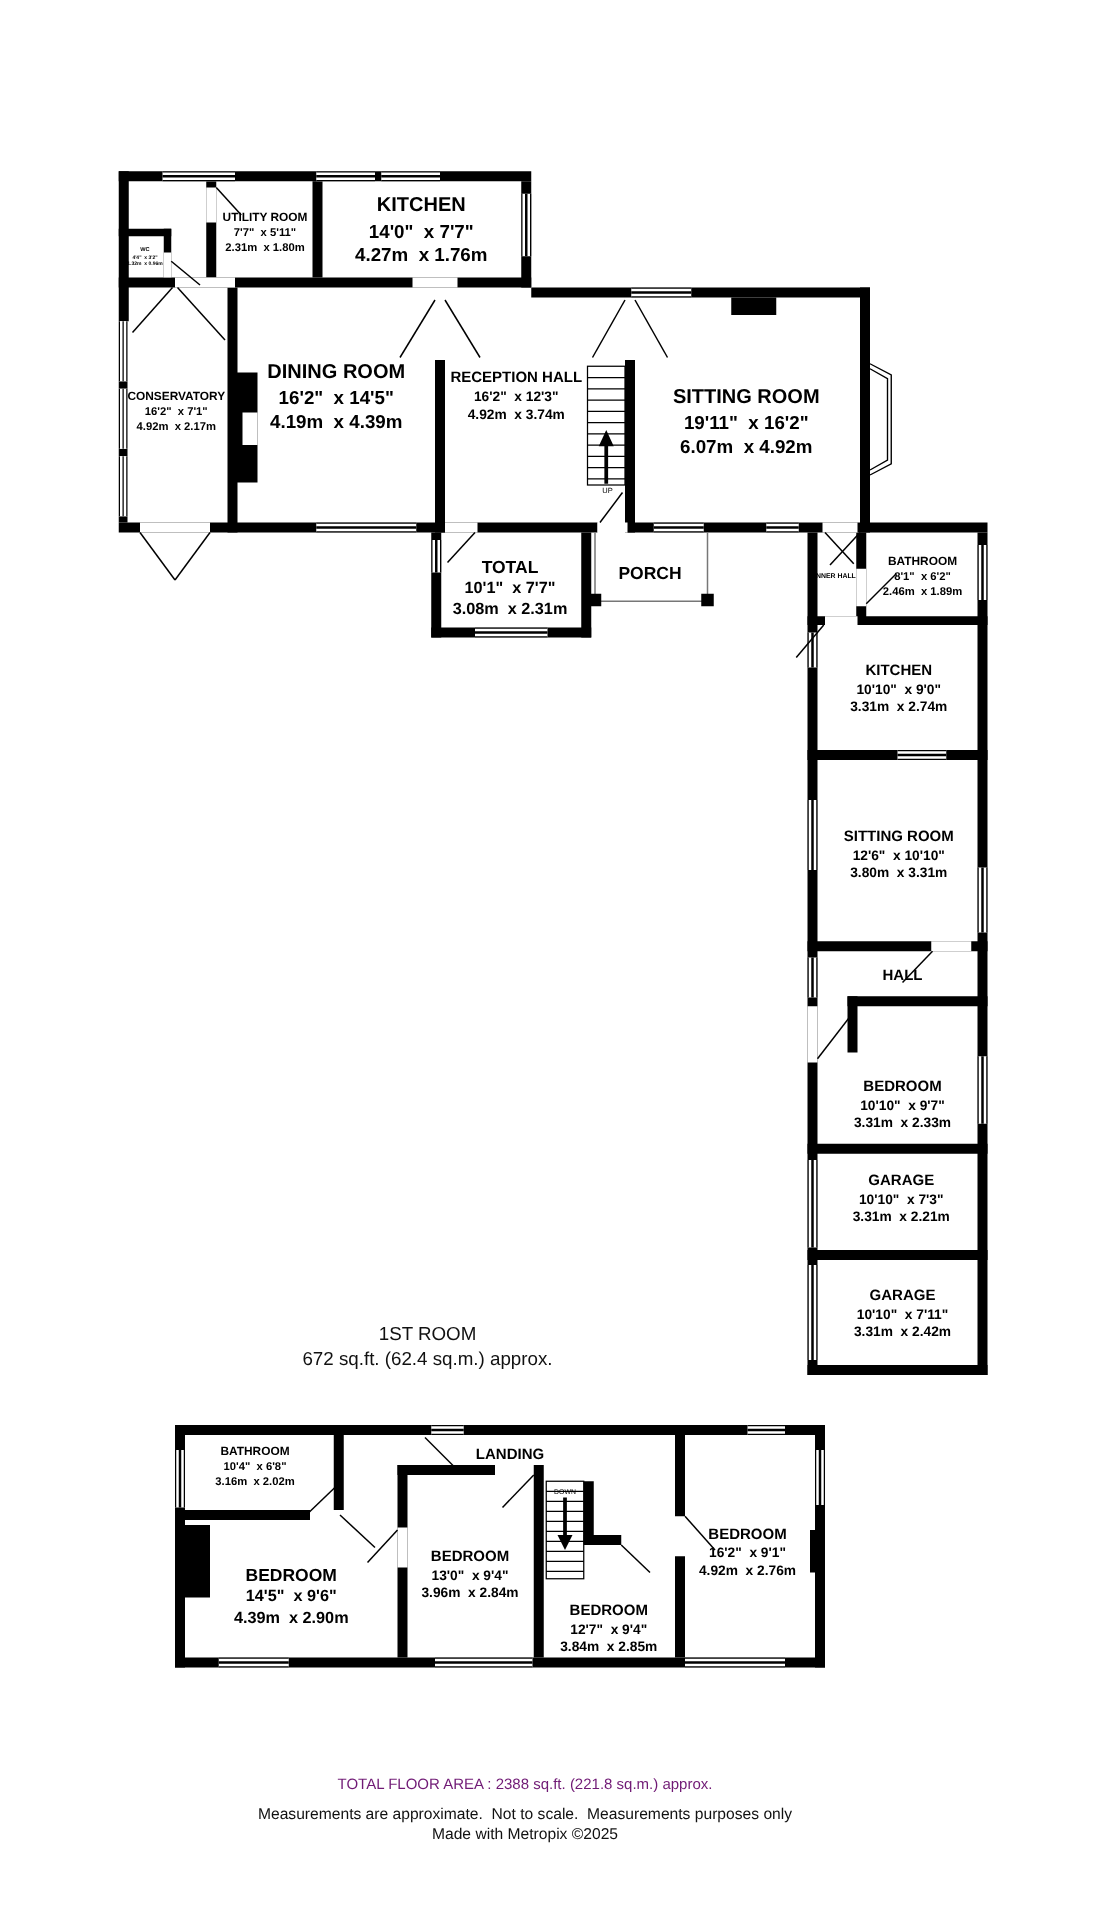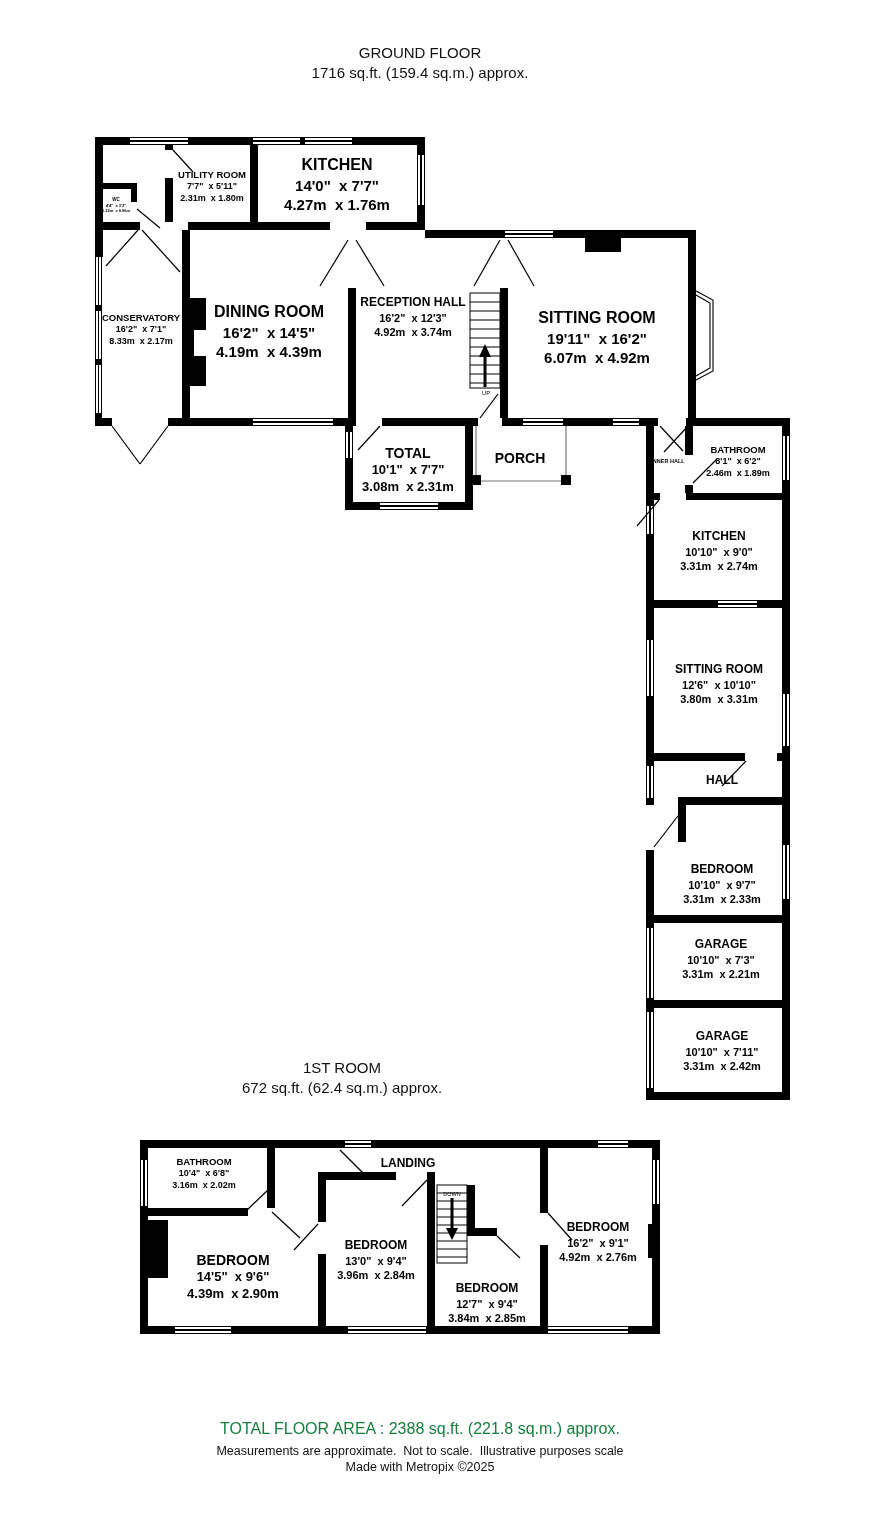--- a/index.html
+++ b/index.html
@@ -15,32 +15,28 @@
   .rl{position:absolute;transform:translate(-50%,-50%);text-align:center;font-weight:bold;line-height:1.3;white-space:nowrap;}
   .rl .dm{white-space:pre;}
   .lbl-xl .nm{font-size:16px;} .lbl-xl .dm{font-size:15px;}
   .lbl-lg .nm{font-size:14px;} .lbl-lg .dm{font-size:13px;}
   .lbl-md .nm{font-size:12px;} .lbl-md .dm{font-size:11px;}
   .lbl-sm .nm{font-size:9.5px;} .lbl-sm .dm{font-size:9px;}
   .lbl-xs .nm{font-size:5.5px;}
   .lbl-tiny .nm{font-size:4.5px;} .lbl-tiny .dm{font-size:4px;}
   .title{position:absolute;transform:translateX(-50%);text-align:center;font-size:15px;line-height:1.35;color:#111;}
   .stair-lbl{position:absolute;transform:translate(-50%,-50%);font-size:6px;color:#000;}
-  .footer-total{position:absolute;transform:translateX(-50%);font-size:16px;color:#15803d;}
+  .footer-total{position:absolute;transform:translateX(-50%);font-size:12px;color:#701a75;}
   .footer-small{position:absolute;transform:translateX(-50%);font-size:12.5px;color:#111;white-space:pre;}
 </style>
 </head>
 <body>
 
 <div id="plan">
 
-  <div class="title" style="left:420px;top:43px;">
-    <div>GROUND FLOOR</div>
-    <div>1716 sq.ft. (159.4 sq.m.) approx.</div>
-  </div>
   <div class="title" style="left:342px;top:1058px;">
     <div>1ST ROOM</div>
     <div>672 sq.ft. (62.4 sq.m.) approx.</div>
   </div>
 
   <div class="w" style="left:95px;top:137px;width:330px;height:8px"></div>
   <div class="w" style="left:95px;top:137px;width:8px;height:120px"></div>
   <div class="w" style="left:95px;top:183px;width:42px;height:6px"></div>
   <div class="w" style="left:131px;top:183px;width:6px;height:39px"></div>
   <div class="w" style="left:165px;top:145px;width:8px;height:77px"></div>
@@ -218,23 +214,23 @@
     <div class="dm">2.31m  x 1.80m</div>
   </div>
   <div class="rl lbl-tiny" style="left:116px;top:205px">
     <div class="nm">WC</div>
     <div class="dm">4'4"  x 3'2"</div>
     <div class="dm">1.32m  x 0.96m</div>
   </div>
   <div class="rl lbl-sm" style="left:141px;top:330px">
     <div class="nm">CONSERVATORY</div>
     <div class="dm">16'2"  x 7'1"</div>
-    <div class="dm">8.33m  x 2.17m</div>
-  </div>
-  <div class="rl lbl-xl" style="left:269px;top:332px">
+    <div class="dm">4.92m  x 2.17m</div>
+  </div>
+  <div class="rl lbl-xl" style="left:269px;top:318px">
     <div class="nm">DINING ROOM</div>
     <div class="dm">16'2"  x 14'5"</div>
     <div class="dm">4.19m  x 4.39m</div>
   </div>
   <div class="rl lbl-md" style="left:413px;top:317px">
     <div class="nm">RECEPTION HALL</div>
     <div class="dm">16'2"  x 12'3"</div>
     <div class="dm">4.92m  x 3.74m</div>
   </div>
   <div class="rl lbl-xl" style="left:597px;top:338px">
@@ -312,16 +308,16 @@
     <div class="dm">3.84m  x 2.85m</div>
   </div>
   <div class="rl lbl-md" style="left:598px;top:1242px">
     <div class="nm">BEDROOM</div>
     <div class="dm">16'2"  x 9'1"</div>
     <div class="dm">4.92m  x 2.76m</div>
   </div>
   <div class="stair-lbl" style="left:452px;top:1194px;font-size:5.5px">DOWN</div>
 
   <div class="footer-total" style="left:420px;top:1420px">TOTAL FLOOR AREA : 2388 sq.ft. (221.8 sq.m.) approx.</div>
-  <div class="footer-small" style="left:420px;top:1444px">Measurements are approximate.  Not to scale.  Illustrative purposes scale</div>
+  <div class="footer-small" style="left:420px;top:1444px">Measurements are approximate.  Not to scale.  Measurements purposes only</div>
   <div class="footer-small" style="left:420px;top:1460px">Made with Metropix ©2025</div>
 
 </div>
 
 </body></html>

